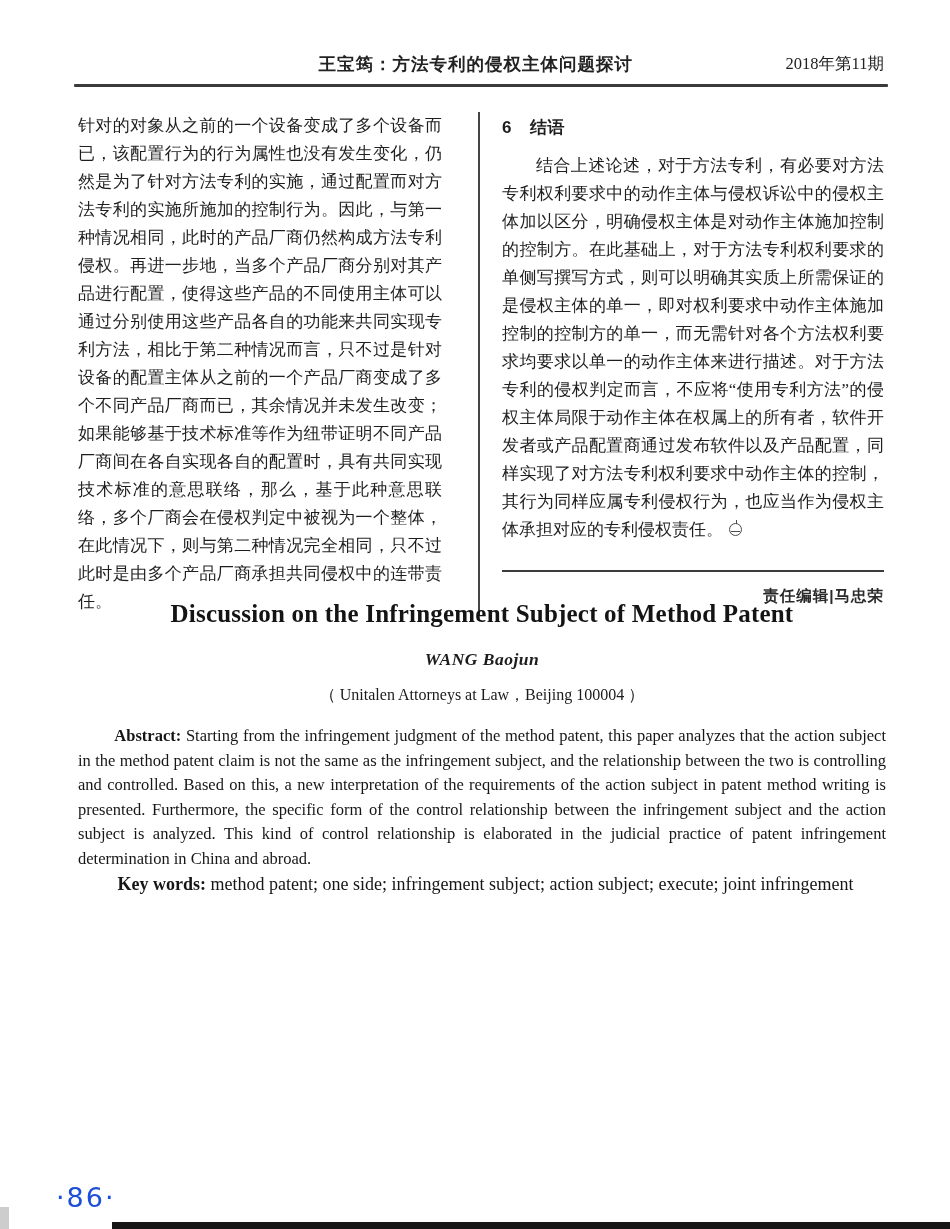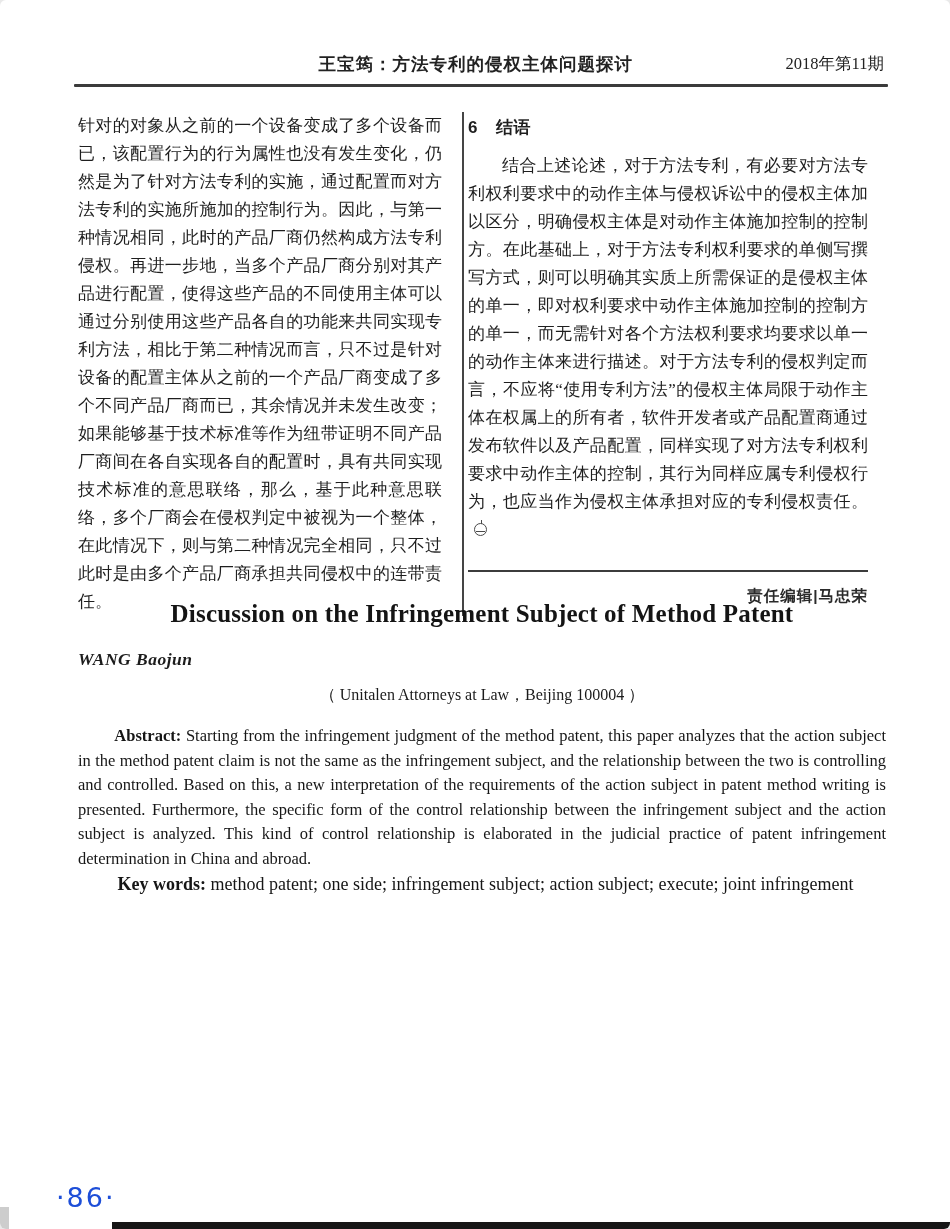--- a/index.html
+++ b/index.html
@@ -4,21 +4,20 @@
 <style>
   * { margin:0; padding:0; box-sizing:border-box; }
   html,body { background:#e9e9e9; }
   .page {
     position:relative;
     width:950px; height:1229px;
     background:#ffffff;
     color:#1c1c1c;
     font-family:"Liberation Serif","DejaVu Serif",serif;
     overflow:hidden;
-    border-radius:6px;
   }
   
   .page-header {
     position:absolute; top:52px; left:78px; right:64px; height:30px;
   }
   .running-title {
     position:absolute; left:50%; transform:translateX(-52%);
     font-size:17.5px; letter-spacing:1px; white-space:nowrap;
     color:#222; font-weight:600;
   }
@@ -34,24 +33,25 @@
   .columns {
     position:absolute; top:112px; left:78px; right:66px;
     display:flex;
   }
   .col-left {
     width:384px; padding-right:20px;
     font-size:17px; line-height:28px; text-align:justify;
     color:#1e1e1e;
   }
   .col-right {
-    width:406px; padding-left:4px;
+    width:406px; padding-left:22px;
     border-left:2px solid #454545;
     font-size:17px; line-height:28px;
     color:#1e1e1e;
+    margin-left:16px;
   }
   .section-heading {
     font-weight:bold; font-size:17px; margin:2px 0 10px 0;
     font-family:"Liberation Sans","DejaVu Sans",sans-serif;
     letter-spacing:.5px;
   }
   .section-heading .sec-no { margin-right:18px; }
   .col-right .body-par, .col-left .body-par { text-align:justify; }
   .col-right .body-par { text-indent:2em; }
   .end-mark {
@@ -74,21 +74,21 @@
     letter-spacing:1px; color:#2a2a2a;
     font-family:"Liberation Sans","DejaVu Sans",sans-serif;
   }
   
   .english { position:absolute; top:600px; left:78px; right:64px; }
   .en-title {
     text-align:center; font-weight:bold; font-size:25px;
     letter-spacing:.2px; color:#141414;
   }
   .en-author {
-    font-weight:bold; font-style:italic;
+    text-align:center; font-weight:bold; font-style:italic;
     font-size:17.5px; margin-top:21px; letter-spacing:.5px;
   }
   .en-affiliation {
     text-align:center; font-size:16px; margin-top:15px; color:#1b1b1b;
   }
   .en-abstract {
     margin-top:18px; font-size:16.5px; line-height:24.5px;
     text-align:justify; text-indent:2.2em; color:#161616;
   }
   .en-keywords {

